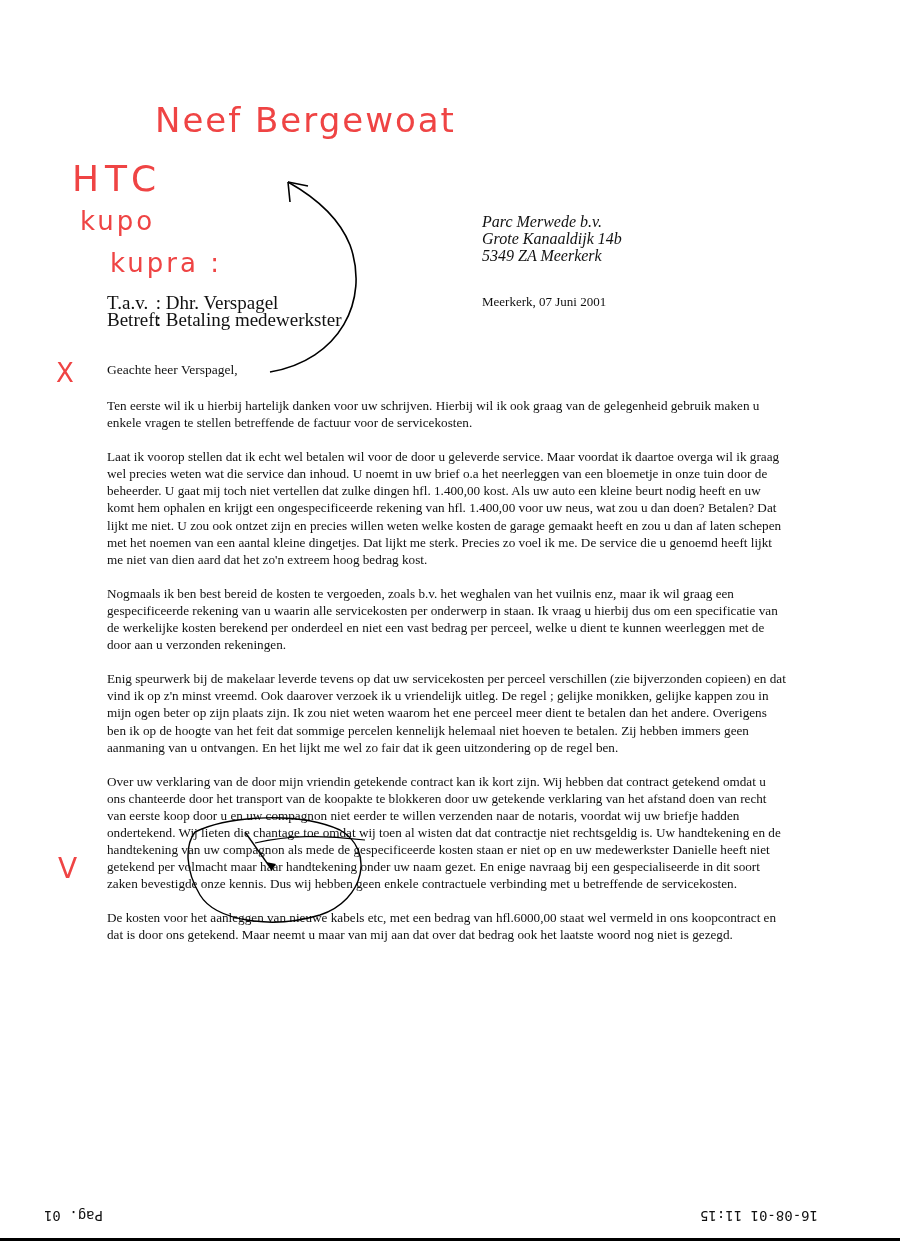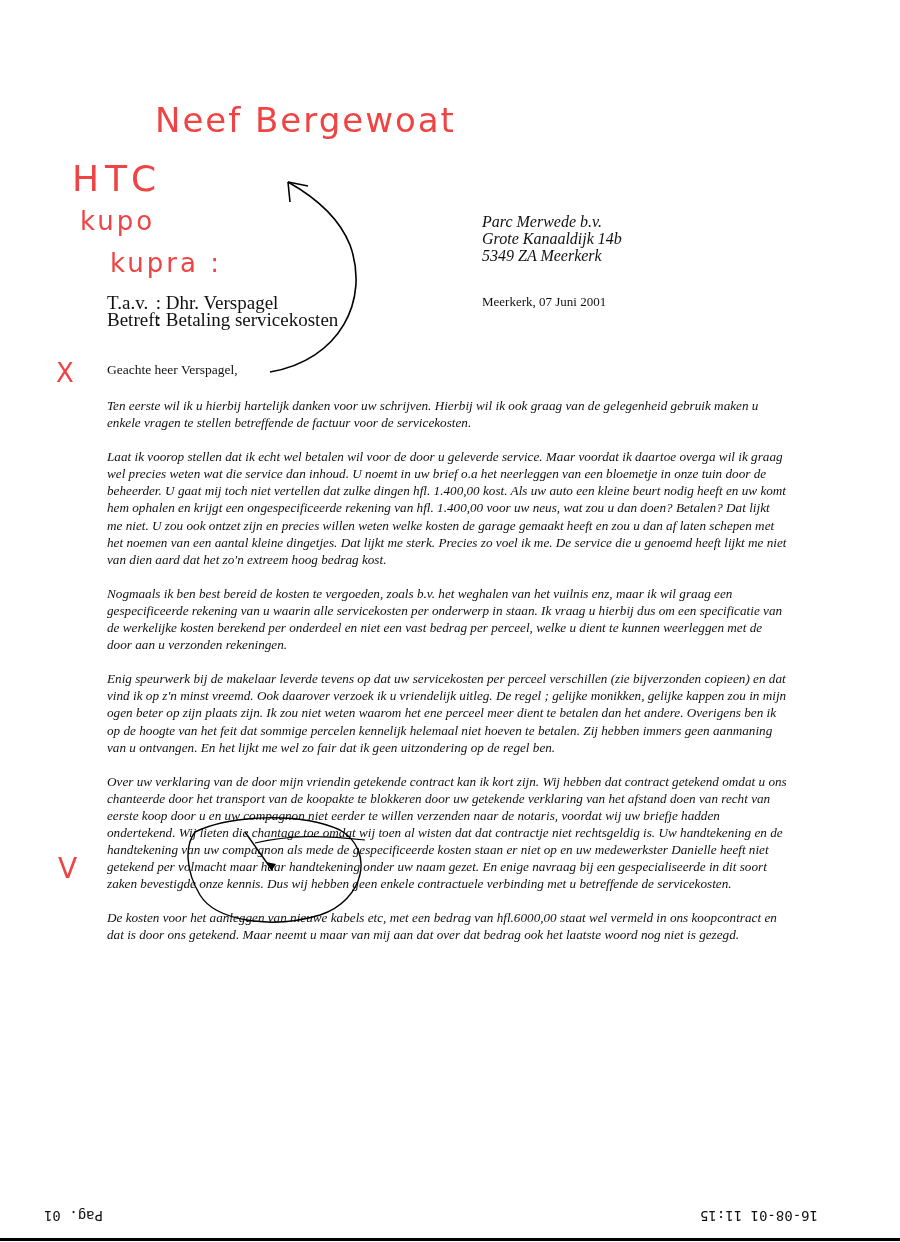--- a/index.html
+++ b/index.html
@@ -6,21 +6,21 @@
     body { width: 900px; height: 1242px; position: relative; overflow: hidden;
            font-family: "Liberation Serif", "DejaVu Serif", serif; color: #111; }
     .abs { position: absolute; }
     .hand { font-family: "DejaVu Sans", sans-serif; color: #ef4444; font-weight: normal; }
     .addr { left: 482px; top: 213px; font-size: 16px; line-height: 17px; font-style: italic; }
     .date { left: 482px; top: 294px; font-size: 13px; }
     .meta { left: 107px; top: 294px; font-size: 19px; line-height: 17px; }
     .meta .lbl { display: inline-block; width: 44px; }
     .salutation { left: 107px; top: 362px; font-size: 13.5px; }
     .body { left: 107px; top: 397px; width: 680px; font-size: 13.2px; line-height: 17.1px; }
-    .body p { margin: 0 0 17px 0; font-style: italic; }
+    .body p { margin: 0 0 17px 0; }
     .footer-left { left: 44px; top: 1208px; font-size: 14px; font-family: "DejaVu Sans Mono", monospace; transform: rotate(180deg); }
     .footer-right { left: 700px; top: 1208px; font-size: 14px; font-family: "DejaVu Sans Mono", monospace; transform: rotate(180deg); }
     .bottom-rule { left: 0; top: 1238px; width: 900px; height: 3px; background: #000; }
     svg.overlay { position: absolute; left: 0; top: 0; width: 900px; height: 1242px; pointer-events: none; }
   </style>
 </head>
 <body>
 
 <div>
 
@@ -37,21 +37,21 @@
 
   <div class="abs date">Meerkerk, 07 Juni 2001</div>
 
   <div class="abs meta">
     <div>
       <span class="lbl">T.a.v.</span>
       <span>: Dhr. Verspagel</span>
     </div>
     <div>
       <span class="lbl">Betreft</span>
-      <span>: Betaling servicekosten</span>
+      <span>: Betaling medewerkster</span>
     </div>
   </div>
 
   <div class="abs salutation">Geachte heer Verspagel,</div>
 
   <div class="abs body">
     <p>Ten eerste wil ik u hierbij hartelijk danken voor uw schrijven. Hierbij wil ik ook graag van de gelegenheid gebruik maken u enkele vragen te stellen betreffende de factuur voor de servicekosten.</p>
     <p>Laat ik voorop stellen dat ik echt wel betalen wil voor de door u geleverde service. Maar voordat ik daartoe overga wil ik graag wel precies weten wat die service dan inhoud. U noemt in uw brief o.a het neerleggen van een bloemetje in onze tuin door de beheerder. U gaat mij toch niet vertellen dat zulke dingen hfl. 1.400,00 kost. Als uw auto een kleine beurt nodig heeft en uw komt hem ophalen en krijgt een ongespecificeerde rekening van hfl. 1.400,00 voor uw neus, wat zou u dan doen? Betalen? Dat lijkt me niet. U zou ook ontzet zijn en precies willen weten welke kosten de garage gemaakt heeft en zou u dan af laten schepen met het noemen van een aantal kleine dingetjes. Dat lijkt me sterk. Precies zo voel ik me. De service die u genoemd heeft lijkt me niet van dien aard dat het zo'n extreem hoog bedrag kost.</p>
     <p>Nogmaals ik ben best bereid de kosten te vergoeden, zoals b.v. het weghalen van het vuilnis enz, maar ik wil graag een gespecificeerde rekening van u waarin alle servicekosten per onderwerp in staan. Ik vraag u hierbij dus om een specificatie van de werkelijke kosten berekend per onderdeel en niet een vast bedrag per perceel, welke u dient te kunnen weerleggen met de door aan u verzonden rekeningen.</p>
     <p>Enig speurwerk bij de makelaar leverde tevens op dat uw servicekosten per perceel verschillen (zie bijverzonden copieen) en dat vind ik op z'n minst vreemd. Ook daarover verzoek ik u vriendelijk uitleg. De regel ; gelijke monikken, gelijke kappen zou in mijn ogen beter op zijn plaats zijn. Ik zou niet weten waarom het ene perceel meer dient te betalen dan het andere. Overigens ben ik op de hoogte van het feit dat sommige percelen kennelijk helemaal niet hoeven te betalen. Zij hebben immers geen aanmaning van u ontvangen. En het lijkt me wel zo fair dat ik geen uitzondering op de regel ben.</p>

